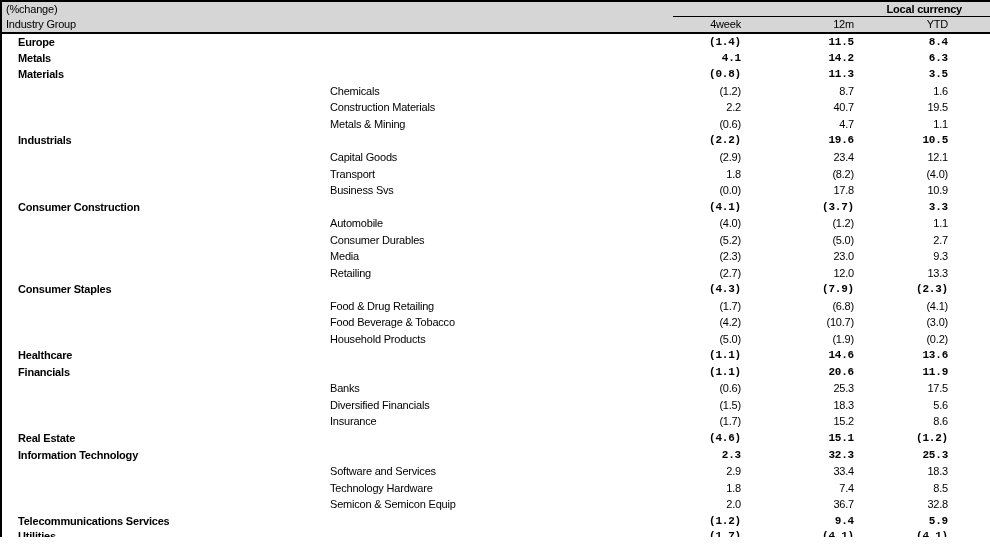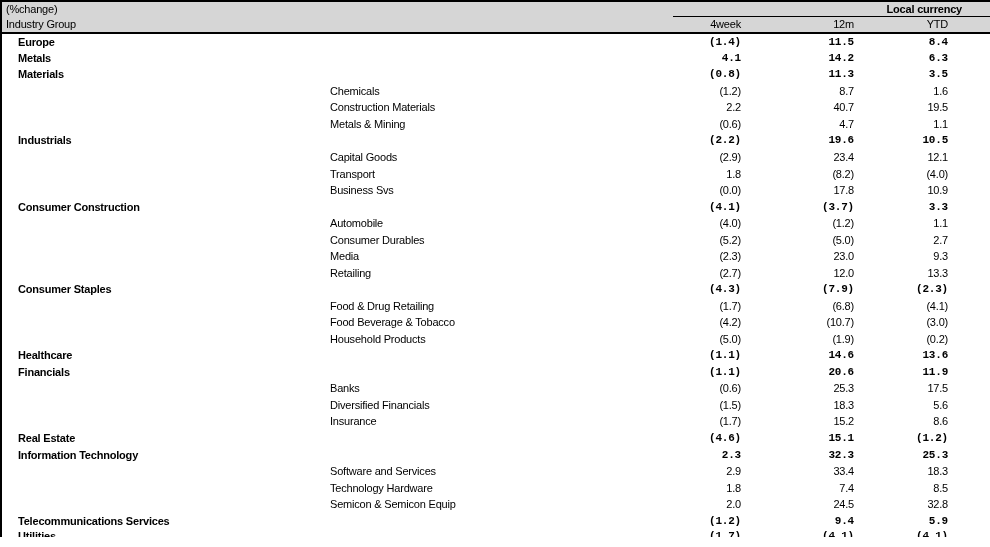--- a/index.html
+++ b/index.html
@@ -249,21 +249,21 @@
     <td class="group"></td>
     <td class="sub">Technology Hardware</td>
     <td class="num">1.8</td>
     <td class="num">7.4</td>
     <td class="num ytd">8.5</td>
   </tr>
         <tr>
     <td class="group"></td>
     <td class="sub">Semicon &amp; Semicon Equip</td>
     <td class="num">2.0</td>
-    <td class="num">24.5</td>
+    <td class="num">36.7</td>
     <td class="num ytd">32.8</td>
   </tr>
         <tr class="group-row">
     <td class="group">Telecommunications Services</td>
     <td class="sub"></td>
     <td class="num">(1.2)</td>
     <td class="num">9.4</td>
     <td class="num ytd">5.9</td>
   </tr>
         <tr class="group-row">

